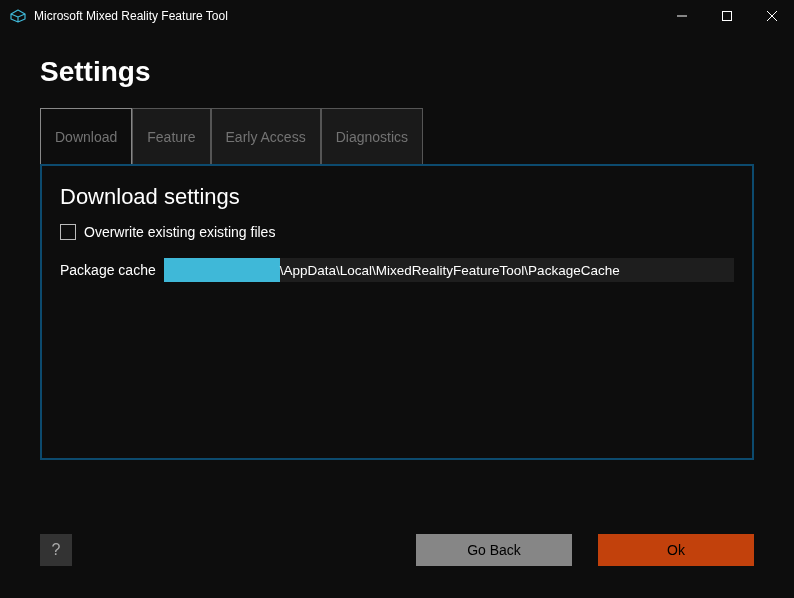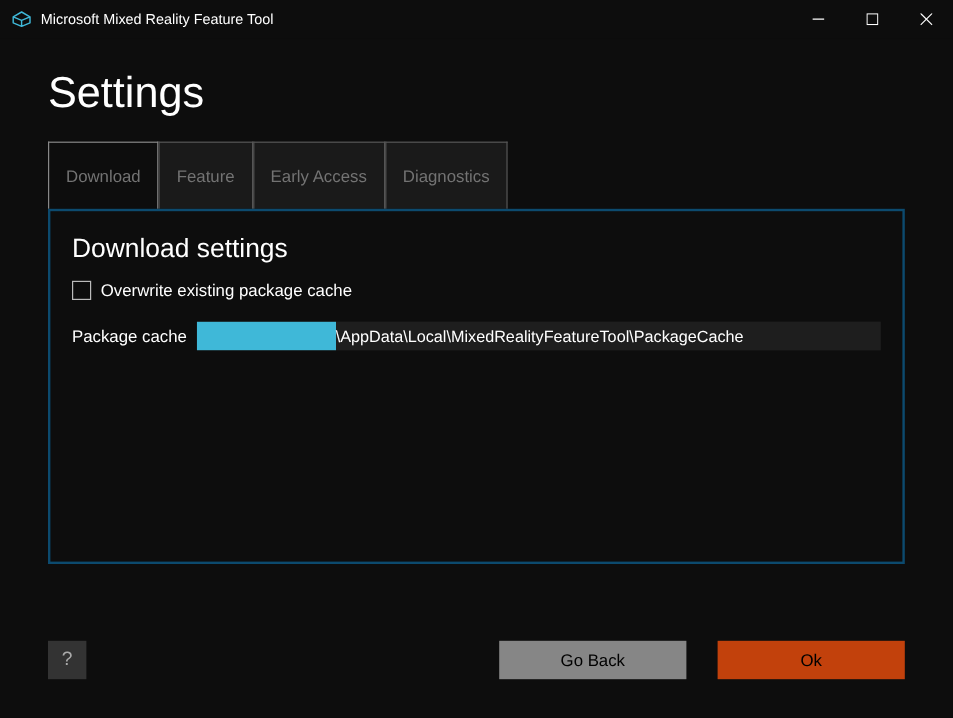--- a/index.html
+++ b/index.html
@@ -41,22 +41,22 @@
       width: 45px;
       height: 32px;
       display: flex;
       align-items: center;
       justify-content: center;
       color: #ffffff;
       font-size: 11px;
     }
     
     .page-heading {
-      font-size: 36px;
-      font-weight: 400;
+      font-size: 28px;
+      font-weight: 700;
       padding: 24px 40px 20px 40px;
       color: #ffffff;
     }
     
     .tab-strip {
       display: flex;
       margin: 0 40px;
     }
     .tab {
       padding: 20px 14px;
@@ -205,21 +205,21 @@
   <div class="tab">Feature</div>
   <div class="tab">Early Access</div>
   <div class="tab">Diagnostics</div>
 </div>
 
 <div class="content-panel">
   <h2 class="section-heading">Download settings</h2>
 
   <div class="checkbox-row">
     <span class="checkbox-box"></span>
-    <span class="checkbox-label">Overwrite existing package cache</span>
+    <span class="checkbox-label">Overwrite existing existing files</span>
   </div>
 
   <div class="path-row">
     <span class="path-label">Package cache</span>
     <div class="path-input-wrap">
       <span class="path-redact"></span>
       <span class="path-text">\AppData\Local\MixedRealityFeatureTool\PackageCache</span>
     </div>
   </div>
 </div>

